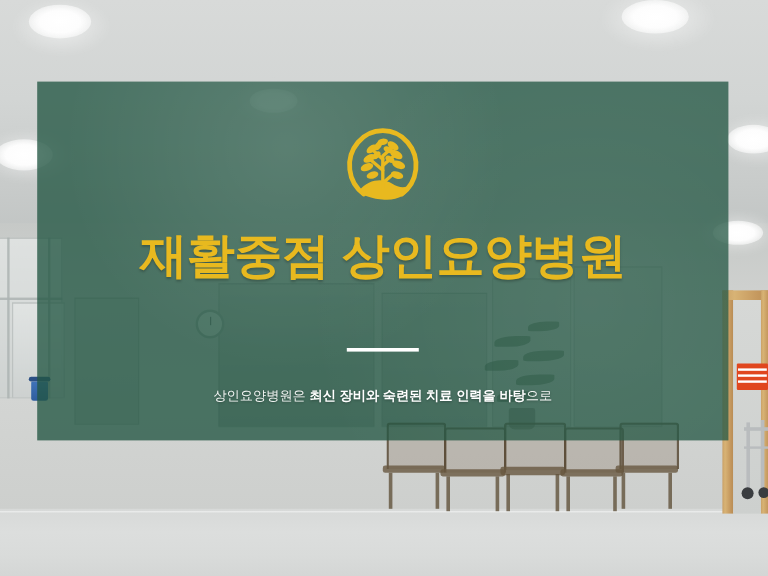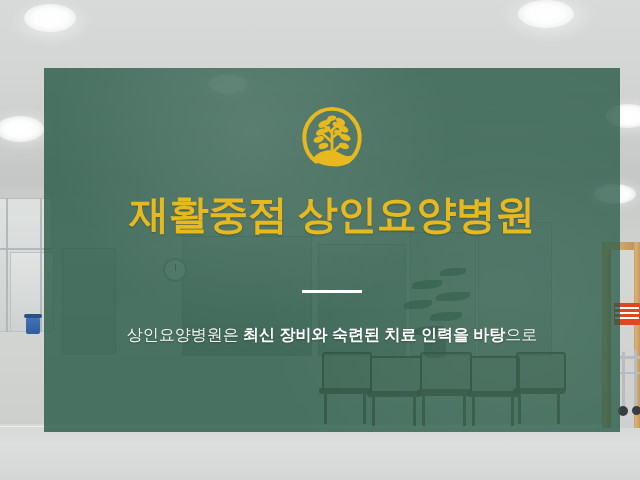--- a/index.html
+++ b/index.html
@@ -183,24 +183,24 @@
   }
   .potplant {
     position: absolute;
     background: rgba(86,84,74,.5);
     border-radius: 2px 2px 5px 5px;
   }
 
   
   .overlay-panel {
     position: absolute;
-    left: 44px;
+    left: 31px;
     top: 68px;
     width: 576px;
-    height: 364px;
+    height: 299px;
     background: rgba(34, 86, 67, 0.78);
     overflow: hidden;
   }
   
   .overlay-panel:before {
     content: "";
     position: absolute;
     inset: 0;
     background:
       radial-gradient(circle at 36% 18%, rgba(255,255,255,.10) 0%, rgba(255,255,255,0) 42%),
@@ -245,21 +245,21 @@
     margin-top: 27px;
     width: 60px;
     height: 3px;
     background: #ffffff;
   }
 
   
   .hero-desc {
     margin-top: 27px;
     color: #f2f5f3;
-    font-size: 16px;
+    font-size: 11px;
     line-height: 1.85;
     text-align: center;
     white-space: nowrap;
     text-shadow: 0 1px 2px rgba(0,0,0,.28);
   }
   .hero-desc .em {
     font-weight: 700;
     color: #ffffff;
   }
   .hero-desc .ln { display: block; }

